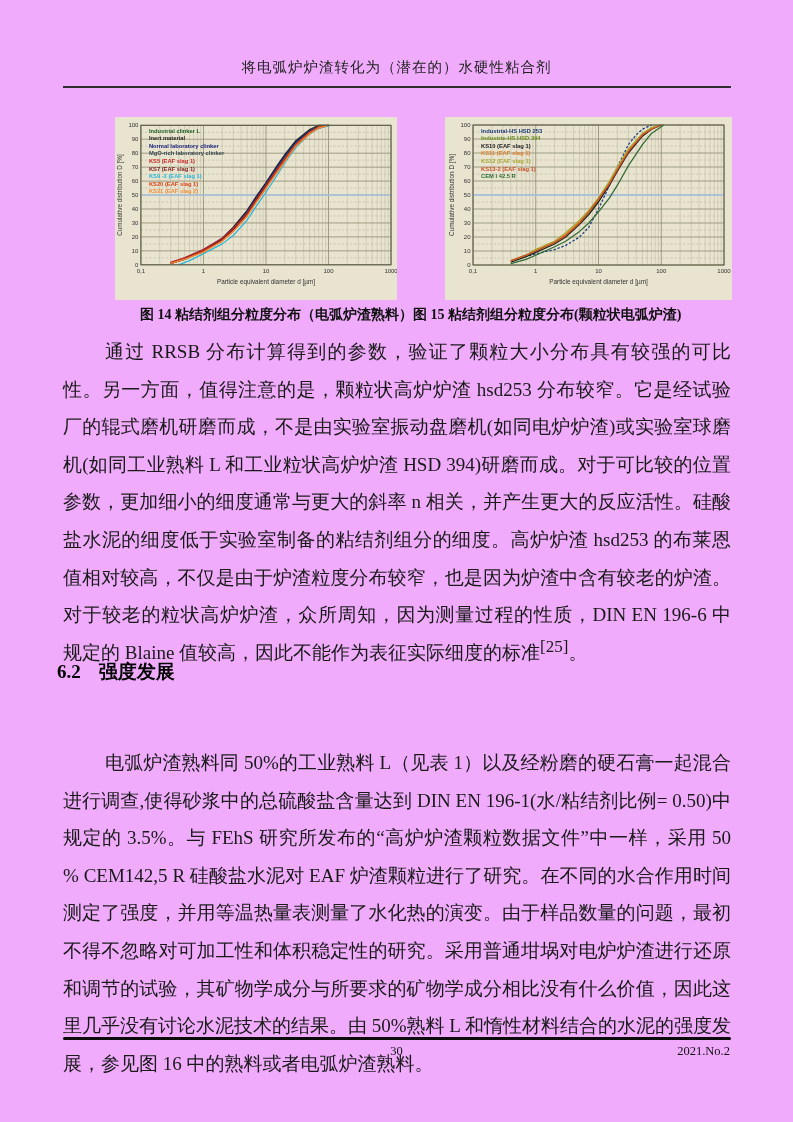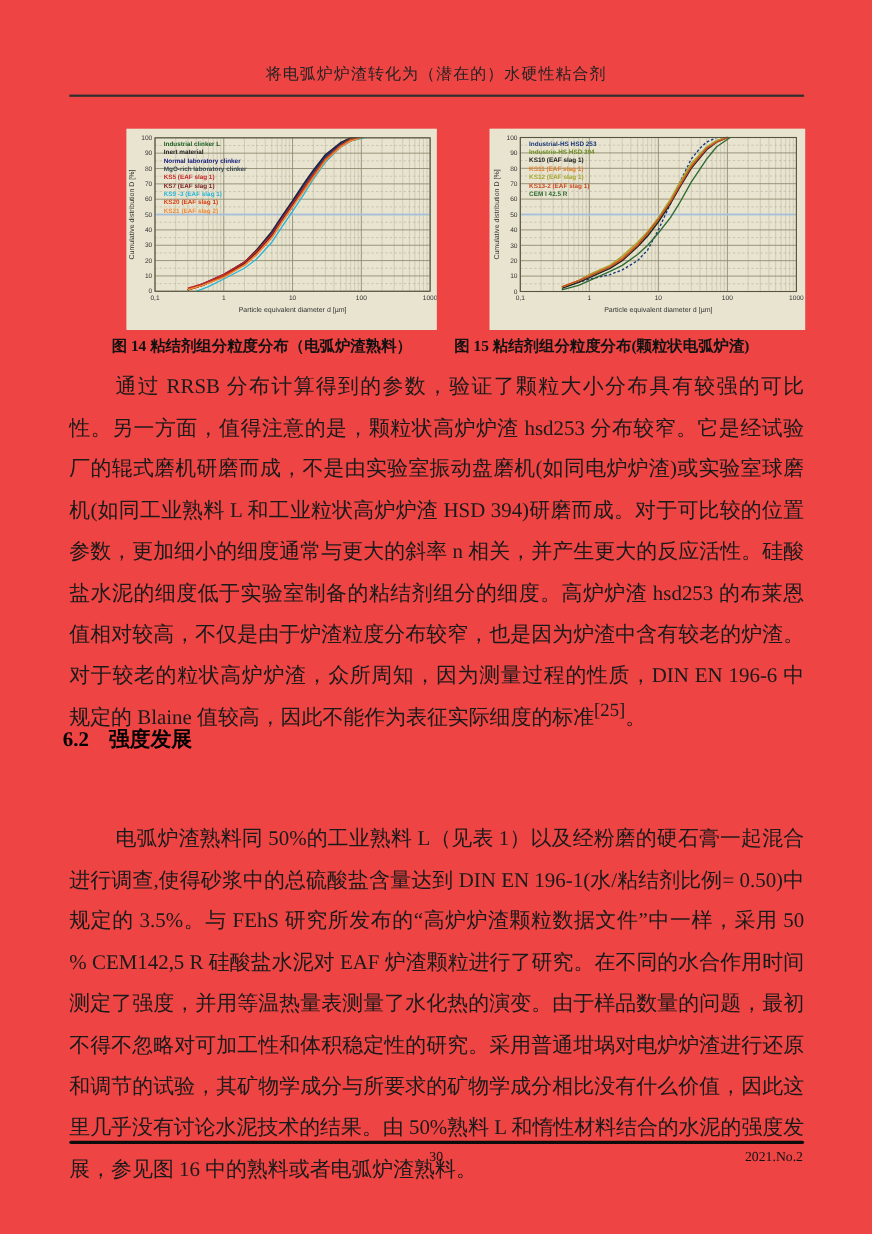--- a/index.html
+++ b/index.html
@@ -1,19 +1,19 @@
 <!DOCTYPE html>
 <html><head>
 <meta charset="utf-8">
 <style>
   html,body{margin:0;padding:0;background:#888;}
   .page{
     position:relative;
     width:793px;height:1122px;
-    background:#ef4444;
+    background:#f0abfc;
     margin:0 auto;
     font-family:"Liberation Serif", serif;
     color:#1a1a1a;
     overflow:hidden;
   }
   .header-title{
     position:absolute;top:58px;left:0;width:100%;
     text-align:center;font-size:14.5px;color:#222;letter-spacing:1px;
   }
   .header-rule{
@@ -25,21 +25,21 @@
     display:flex;gap:48px;
   }
   .figure-chart{display:block;background:#e8e4d0;}
   .fig-left{width:282px;height:183px;}
   .fig-right{width:287px;height:183px;}
   svg text{font-family:"Liberation Sans", sans-serif;}
   .captions-row{
     position:absolute;top:306px;left:63px;width:668px;
     display:flex;font-weight:bold;font-size:14px;color:#111;
   }
-  .caption-left{width:350px;text-align:center;white-space:nowrap;}
+  .caption-left{width:350px;text-align:right;white-space:nowrap;}
   .caption-right{flex:1;text-align:left;white-space:nowrap;font-family:Liberation Serif, serif;}
   .body-text{
     position:absolute;left:63px;width:668px;
     font-size:19px;line-height:37.6px;
     text-align:justify;
   }
   .body-text p{margin:0;text-indent:42px;}
   .t1{top:333px;}
   .t2{top:696px;margin-top:48px;}
   sup.footnote{font-size:17px;line-height:0;vertical-align:super;}

